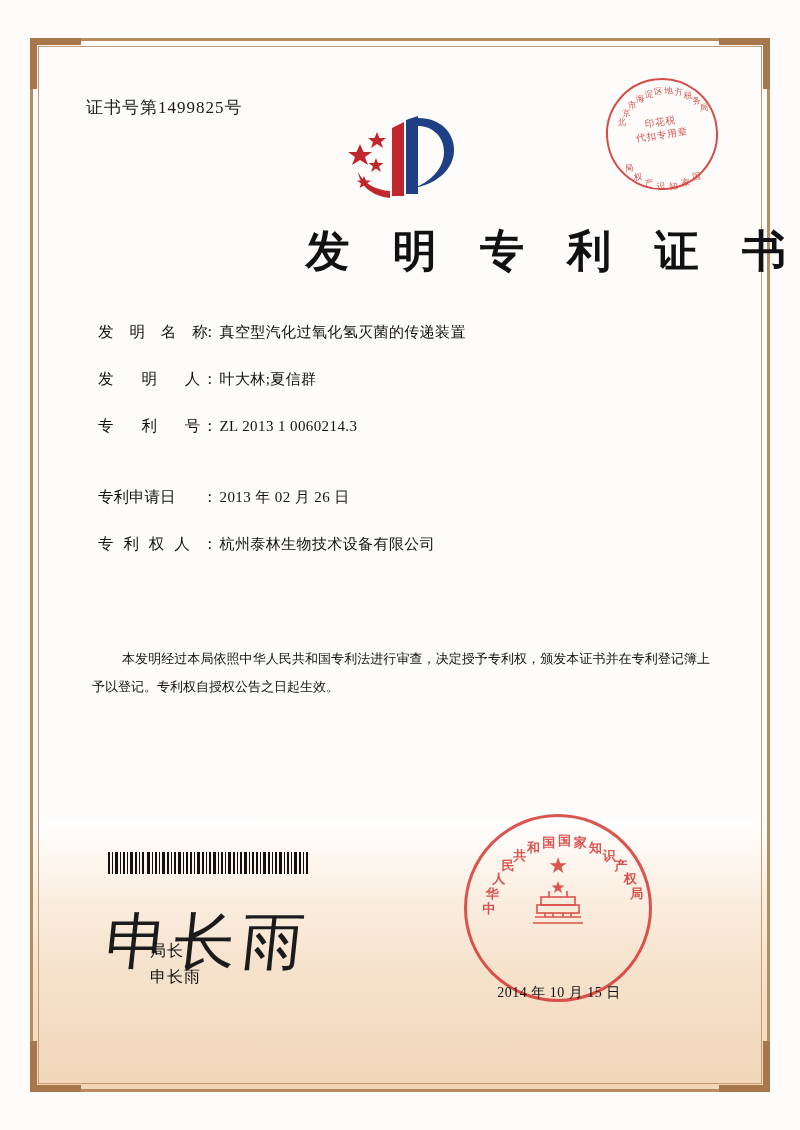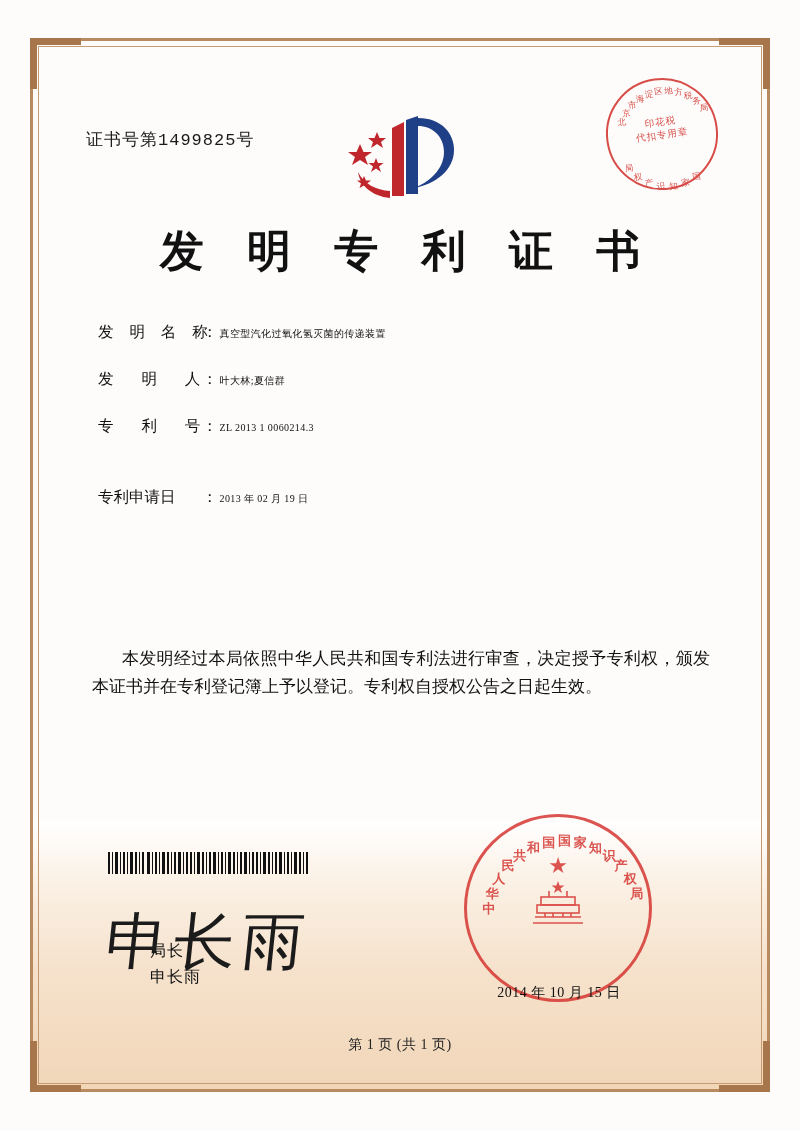--- a/index.html
+++ b/index.html
@@ -58,42 +58,42 @@
     right: 33px;
     bottom: 41px;
     height: 268px;
     background: linear-gradient(to bottom, #ffffff 0%, #fbf1e6 22%, #f6e2cc 55%, #f1d6b8 100%);
     z-index: 0;
   }
 
   .cert-no {
     position: absolute;
     left: 86px;
-    top: 128px;
+    top: 96px;
     font-size: 17px;
     letter-spacing: 1px;
     color: #1a1a1a;
-    font-family: Liberation Mono, monospace;
+    font-family: Liberation Serif, serif;
   }
 
   
   .logo {
     position: absolute;
     left: 330px;
     top: 108px;
     width: 140px;
     height: 100px;
   }
 
   .title {
     position: absolute;
     left: 0;
     right: 0;
     top: 222px;
-    text-align: center;
+    text-align: right;
     font-size: 44px;
     letter-spacing: 14px;
     font-weight: bold;
     color: #111;
     font-family: "DejaVu Serif", "Liberation Serif", serif;
     text-indent: 14px;
   }
 
   
   .seal-tr {
@@ -147,30 +147,30 @@
   .field-label {
     display: inline-block;
     font-size: 15.5px;
   }
   .field-label.w1 { width: 104px; letter-spacing: 6px; }
   .field-label.w3 { width: 104px; letter-spacing: 12px; }
   .field-label.w4 { width: 104px; letter-spacing: 0px; margin-top: 24px; }
   .field-label.w5 { width: 104px; letter-spacing: 3px; }
   .field-colon { margin-right: 2px; }
   .field-value {
-    font-size: 10px;
+    font-size: 15px;
     letter-spacing: 0.4px;
   }
 
   .paragraphs {
     position: absolute;
     left: 92px;
     top: 645px;
     width: 618px;
-    font-size: 17px;
+    font-size: 13px;
     line-height: 28px;
     color: #111;
     text-align: justify;
   }
   .paragraphs p {
     margin: 0 0 2px 0;
     text-indent: 30px;
   }
 
   .barcode {
@@ -334,21 +334,24 @@
     <div class="field-row">
       <span class="field-label w1">发 明 名 称</span><span class="field-colon">：</span><span class="field-value">真空型汽化过氧化氢灭菌的传递装置</span>
     </div>
     <div class="field-row">
       <span class="field-label w3">发 明 人</span><span class="field-colon">：</span><span class="field-value">叶大林;夏信群</span>
     </div>
     <div class="field-row">
       <span class="field-label w3">专 利 号</span><span class="field-colon">：</span><span class="field-value">ZL 2013 1 0060214.3</span>
     </div>
     <div class="field-row">
-      <span class="field-label w4">专利申请日</span><span class="field-colon">：</span><span class="field-value">2013 年 02 月 19 日</span>
+      <span class="field-label w4">专利申请日</span><span class="field-colon">：</span><span class="field-value">2013 年 02 月 26 日</span>
+    </div>
+    <div class="field-row">
+      <span class="field-label w5">专 利 权 人</span><span class="field-colon">：</span><span class="field-value">杭州泰林生物技术设备有限公司</span>
     </div>
   </div>
 
   <div class="paragraphs">
     <p>本发明经过本局依照中华人民共和国专利法进行审查，决定授予专利权，颁发本证书并在专利登记簿上予以登记。专利权自授权公告之日起生效。</p>
   </div>
 
   <svg class="barcode" viewBox="0 0 200 22" preserveAspectRatio="none">
     <g fill="#111">
       <rect x="0" y="0" width="2" height="22"></rect>
@@ -445,15 +448,14 @@
         <line x1="40" y1="12" x2="40" y2="18"></line>
       </g>
       <g fill="#d4302c">
         <polygon points="31,2 32.6,6.6 37.4,6.6 33.5,9.5 35,14 31,11.2 27,14 28.5,9.5 24.6,6.6 29.4,6.6"></polygon>
       </g>
     </svg>
   </div>
 
   <div class="seal-date">2014 年 10 月 15 日</div>
 
-  <div class="footer">第 1 页 (共 1 页)</div>
 
 </div>
 
 </body></html>

